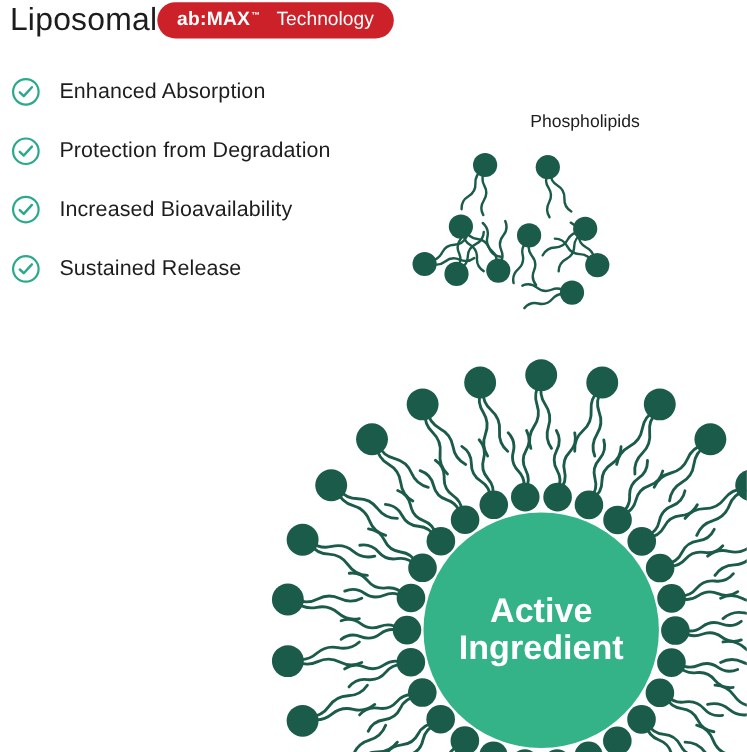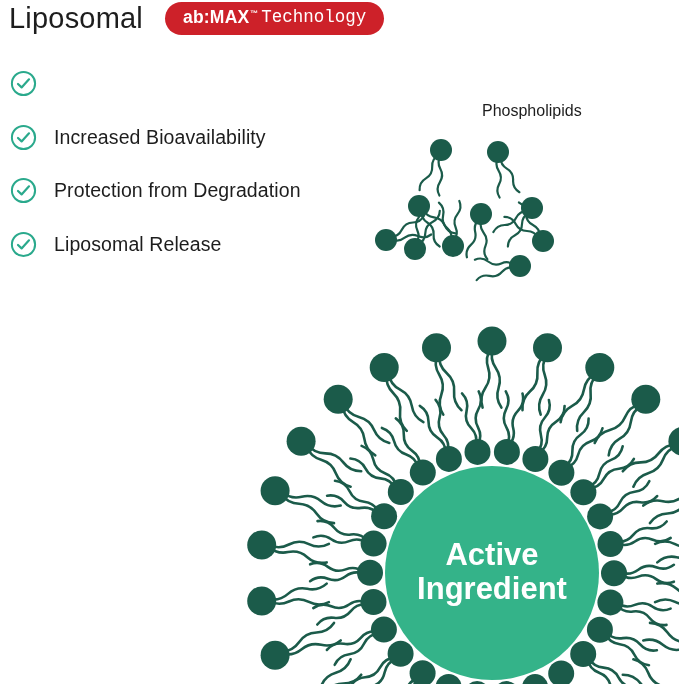--- a/index.html
+++ b/index.html
@@ -1,29 +1,29 @@
 <!DOCTYPE html>
 <html style="--dark-green: #1b5b4a; --core-green: #34b389; --badge-red: #cd2129; --check-green: #2aa98c; --text: #1d1d1d;"><head>
 <meta charset="utf-8">
 <style>
   html,body{margin:0;padding:0;background:#ffffff;}
   .page{
     position:relative;width:679px;height:684px;overflow:hidden;background:#fff;
     font-family:"Liberation Sans","DejaVu Sans",sans-serif;color:#1d1d1d;
   }
   #diagram-svg{position:absolute;left:0;top:0;width:679px;height:684px;display:block;}
-  header{position:absolute;top:2px;left:9px;display:flex;align-items:center;gap:22px;z-index:2;}
+  header{position:absolute;top:2px;left:9px;display:flex;align-items:center;z-index:2;}
   h1{margin:0;font-size:29px;font-weight:500;letter-spacing:.2px;color:#1d1d1d;}
   .badge{
     background:var(--badge-red,#cd2129);color:#fff;border-radius:19px;
     padding:7px 18px 8px 18px;font-size:17.5px;line-height:1;display:flex;align-items:center;
   }
   .badge .b{font-weight:700;letter-spacing:.2px;}
   .badge sup{font-size:8px;font-weight:700;margin:0 1px 0 1px;transform:translateY(-4px);display:inline-block;}
-  .badge .r{font-weight:500;margin-left:2px;font-family:Liberation Mono, monospace;}
+  .badge .r{font-weight:500;margin-left:14px;}
   ul.checklist{position:absolute;top:57px;left:6px;margin:0;padding:0;list-style:none;z-index:2;}
   ul.checklist li{height:53.5px;display:flex;align-items:center;gap:17px;padding-left:4px;}
   ul.checklist .label{font-size:19.5px;font-weight:400;color:#1d1d1d;letter-spacing:.1px;}
   .check{width:27px;height:27px;flex:0 0 27px;}
   .phospho-label{position:absolute;top:102px;left:482px;font-size:16px;font-weight:500;color:#1d1d1d;z-index:2;}
   .core-text{font-family:"Liberation Sans","DejaVu Sans",sans-serif;font-size:31px;font-weight:600;fill:#ffffff;}
 </style>
 </head>
 <body>
 
@@ -233,39 +233,40 @@
         <span class="r">Technology</span>
     </div>
   </header>
 
   <ul class="checklist">
     <li>
       <svg class="check" viewBox="0 0 27 27">
         <circle cx="13.5" cy="13.5" r="11.6" fill="none" style="stroke:var(--check-green,#2aa98c)" stroke-width="2"></circle>
         <path d="M8 14 L11.6 17.4 L19 9.3" fill="none" style="stroke:var(--check-green,#2aa98c)" stroke-width="2.2" stroke-linecap="round" stroke-linejoin="round"></path>
       </svg>
+      <span class="label">Enhanced Absorption</span>
+    </li>
+    <li>
+      <svg class="check" viewBox="0 0 27 27">
+        <circle cx="13.5" cy="13.5" r="11.6" fill="none" style="stroke:var(--check-green,#2aa98c)" stroke-width="2"></circle>
+        <path d="M8 14 L11.6 17.4 L19 9.3" fill="none" style="stroke:var(--check-green,#2aa98c)" stroke-width="2.2" stroke-linecap="round" stroke-linejoin="round"></path>
+      </svg>
+      <span class="label">Protection from Degradation</span>
     </li>
     <li>
       <svg class="check" viewBox="0 0 27 27">
         <circle cx="13.5" cy="13.5" r="11.6" fill="none" style="stroke:var(--check-green,#2aa98c)" stroke-width="2"></circle>
         <path d="M8 14 L11.6 17.4 L19 9.3" fill="none" style="stroke:var(--check-green,#2aa98c)" stroke-width="2.2" stroke-linecap="round" stroke-linejoin="round"></path>
       </svg>
       <span class="label">Increased Bioavailability</span>
     </li>
     <li>
       <svg class="check" viewBox="0 0 27 27">
         <circle cx="13.5" cy="13.5" r="11.6" fill="none" style="stroke:var(--check-green,#2aa98c)" stroke-width="2"></circle>
         <path d="M8 14 L11.6 17.4 L19 9.3" fill="none" style="stroke:var(--check-green,#2aa98c)" stroke-width="2.2" stroke-linecap="round" stroke-linejoin="round"></path>
       </svg>
-      <span class="label">Protection from Degradation</span>
-    </li>
-    <li>
-      <svg class="check" viewBox="0 0 27 27">
-        <circle cx="13.5" cy="13.5" r="11.6" fill="none" style="stroke:var(--check-green,#2aa98c)" stroke-width="2"></circle>
-        <path d="M8 14 L11.6 17.4 L19 9.3" fill="none" style="stroke:var(--check-green,#2aa98c)" stroke-width="2.2" stroke-linecap="round" stroke-linejoin="round"></path>
-      </svg>
-      <span class="label">Liposomal Release</span>
+      <span class="label">Sustained Release</span>
     </li>
   </ul>
 
   <div class="phospho-label">Phospholipids</div>
 
 </div>
 
 </body></html>

